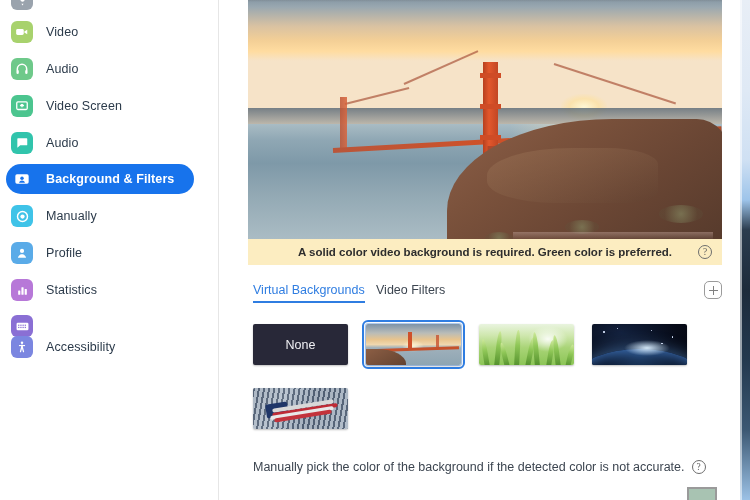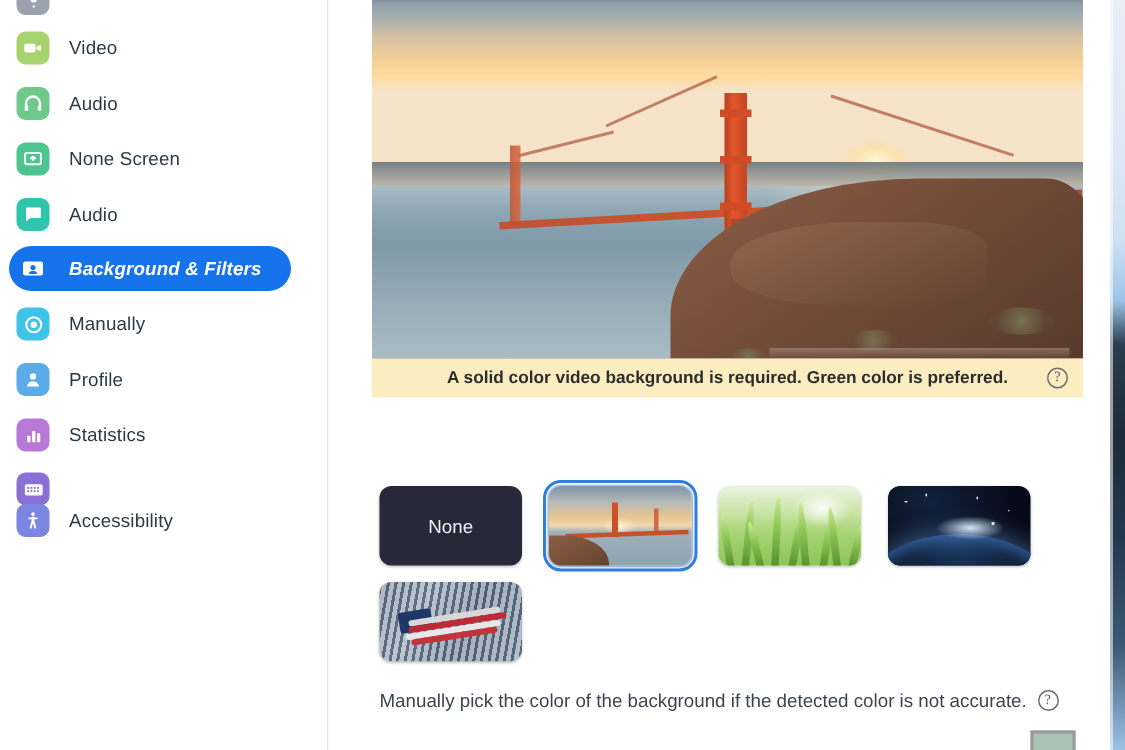--- a/index.html
+++ b/index.html
@@ -55,21 +55,21 @@
     margin-right: 13px;
   }
   .nav-icon svg { display: block; }
 
   .nav-label {
     font-size: 12.5px;
     color: #2b3a4a;
     letter-spacing: .1px;
     white-space: nowrap;
   }
-  .nav-item.selected .nav-label { color: #ffffff; font-weight: bold; font-style: italic; }
+  .nav-item.selected .nav-label { color: #ffffff; font-weight: bold; }
   .nav-item.selected .nav-icon { background: transparent !important; }
 
   
   #main {
     position: relative;
     width: 531px;
     height: 500px;
     background: #ffffff;
     flex: 0 0 531px;
     overflow: hidden;
@@ -229,22 +229,22 @@
   }
   .add-btn::before, .add-btn::after {
     content: ""; position: absolute; background: #808080;
   }
   .add-btn::before { left: 3.5px; top: 7.5px; width: 9px; height: 1.4px; }
   .add-btn::after  { left: 7.5px; top: 3.5px; width: 1.4px; height: 9px; }
 
   
   .thumb {
     position: absolute;
-    width: 95px; height: 53px;
-    border-radius: 8px;
+    width: 95px; height: 41px;
+    border-radius: 2px;
     overflow: hidden;
     cursor: pointer;
     box-shadow: 0 1px 2px rgba(0,0,0,.25);
   }
   .thumb.selected {
     outline: 2px solid #2f7de1;
     outline-offset: 2px;
     box-shadow: 0 0 0 1px rgba(47,125,225,.35), 0 1px 3px rgba(0,0,0,.3);
   }
   .thumb-none {
@@ -383,21 +383,21 @@
       <span class="nav-label">Audio</span>
     </div>
 
     <div class="nav-item" style="top:91px">
       <span class="nav-icon" style="background:#4cc58f">
         <svg width="14" height="14" viewBox="0 0 24 24" fill="none" stroke="#fff" stroke-width="2.2">
             <rect x="3" y="5" width="18" height="13" rx="2"></rect>
             <path d="M12 14V9m0 0l-3 3m3-3l3 3" stroke-width="2.4"></path>
           </svg>
       </span>
-      <span class="nav-label">None Screen</span>
+      <span class="nav-label">Video Screen</span>
     </div>
 
     <div class="nav-item" style="top:128px">
       <span class="nav-icon" style="background:#31c4ac">
         <svg width="14" height="14" viewBox="0 0 24 24" fill="#fff">
             <path d="M4 4h16a1 1 0 011 1v10a1 1 0 01-1 1H9l-5 4V5a1 1 0 011-1z"></path>
           </svg>
       </span>
       <span class="nav-label">Audio</span>
     </div>
@@ -505,20 +505,25 @@
       <div class="room"></div>
 
       <div class="shelf"></div>
     </div>
 
     <div id="banner">
       <span class="banner-text">A solid color video background is required. Green color is preferred.</span>
       <span class="help-icon">?</span>
     </div>
 
+    <div id="tabrow">
+      <span id="tab-vbg" class="tab active">Virtual Backgrounds</span>
+      <span id="tab-vf" class="tab">Video Filters</span>
+      <span class="add-btn"></span>
+    </div>
 
     <div class="thumb thumb-none" style="left:34px; top:324px;">
       <span>None</span>
     </div>
 
     <div class="thumb selected t-bridge" style="left:147px; top:324px;">
       <span class="sun2"></span>
       <span class="tw1"></span>
       <span class="tw2"></span>
       <span class="dk"></span>

